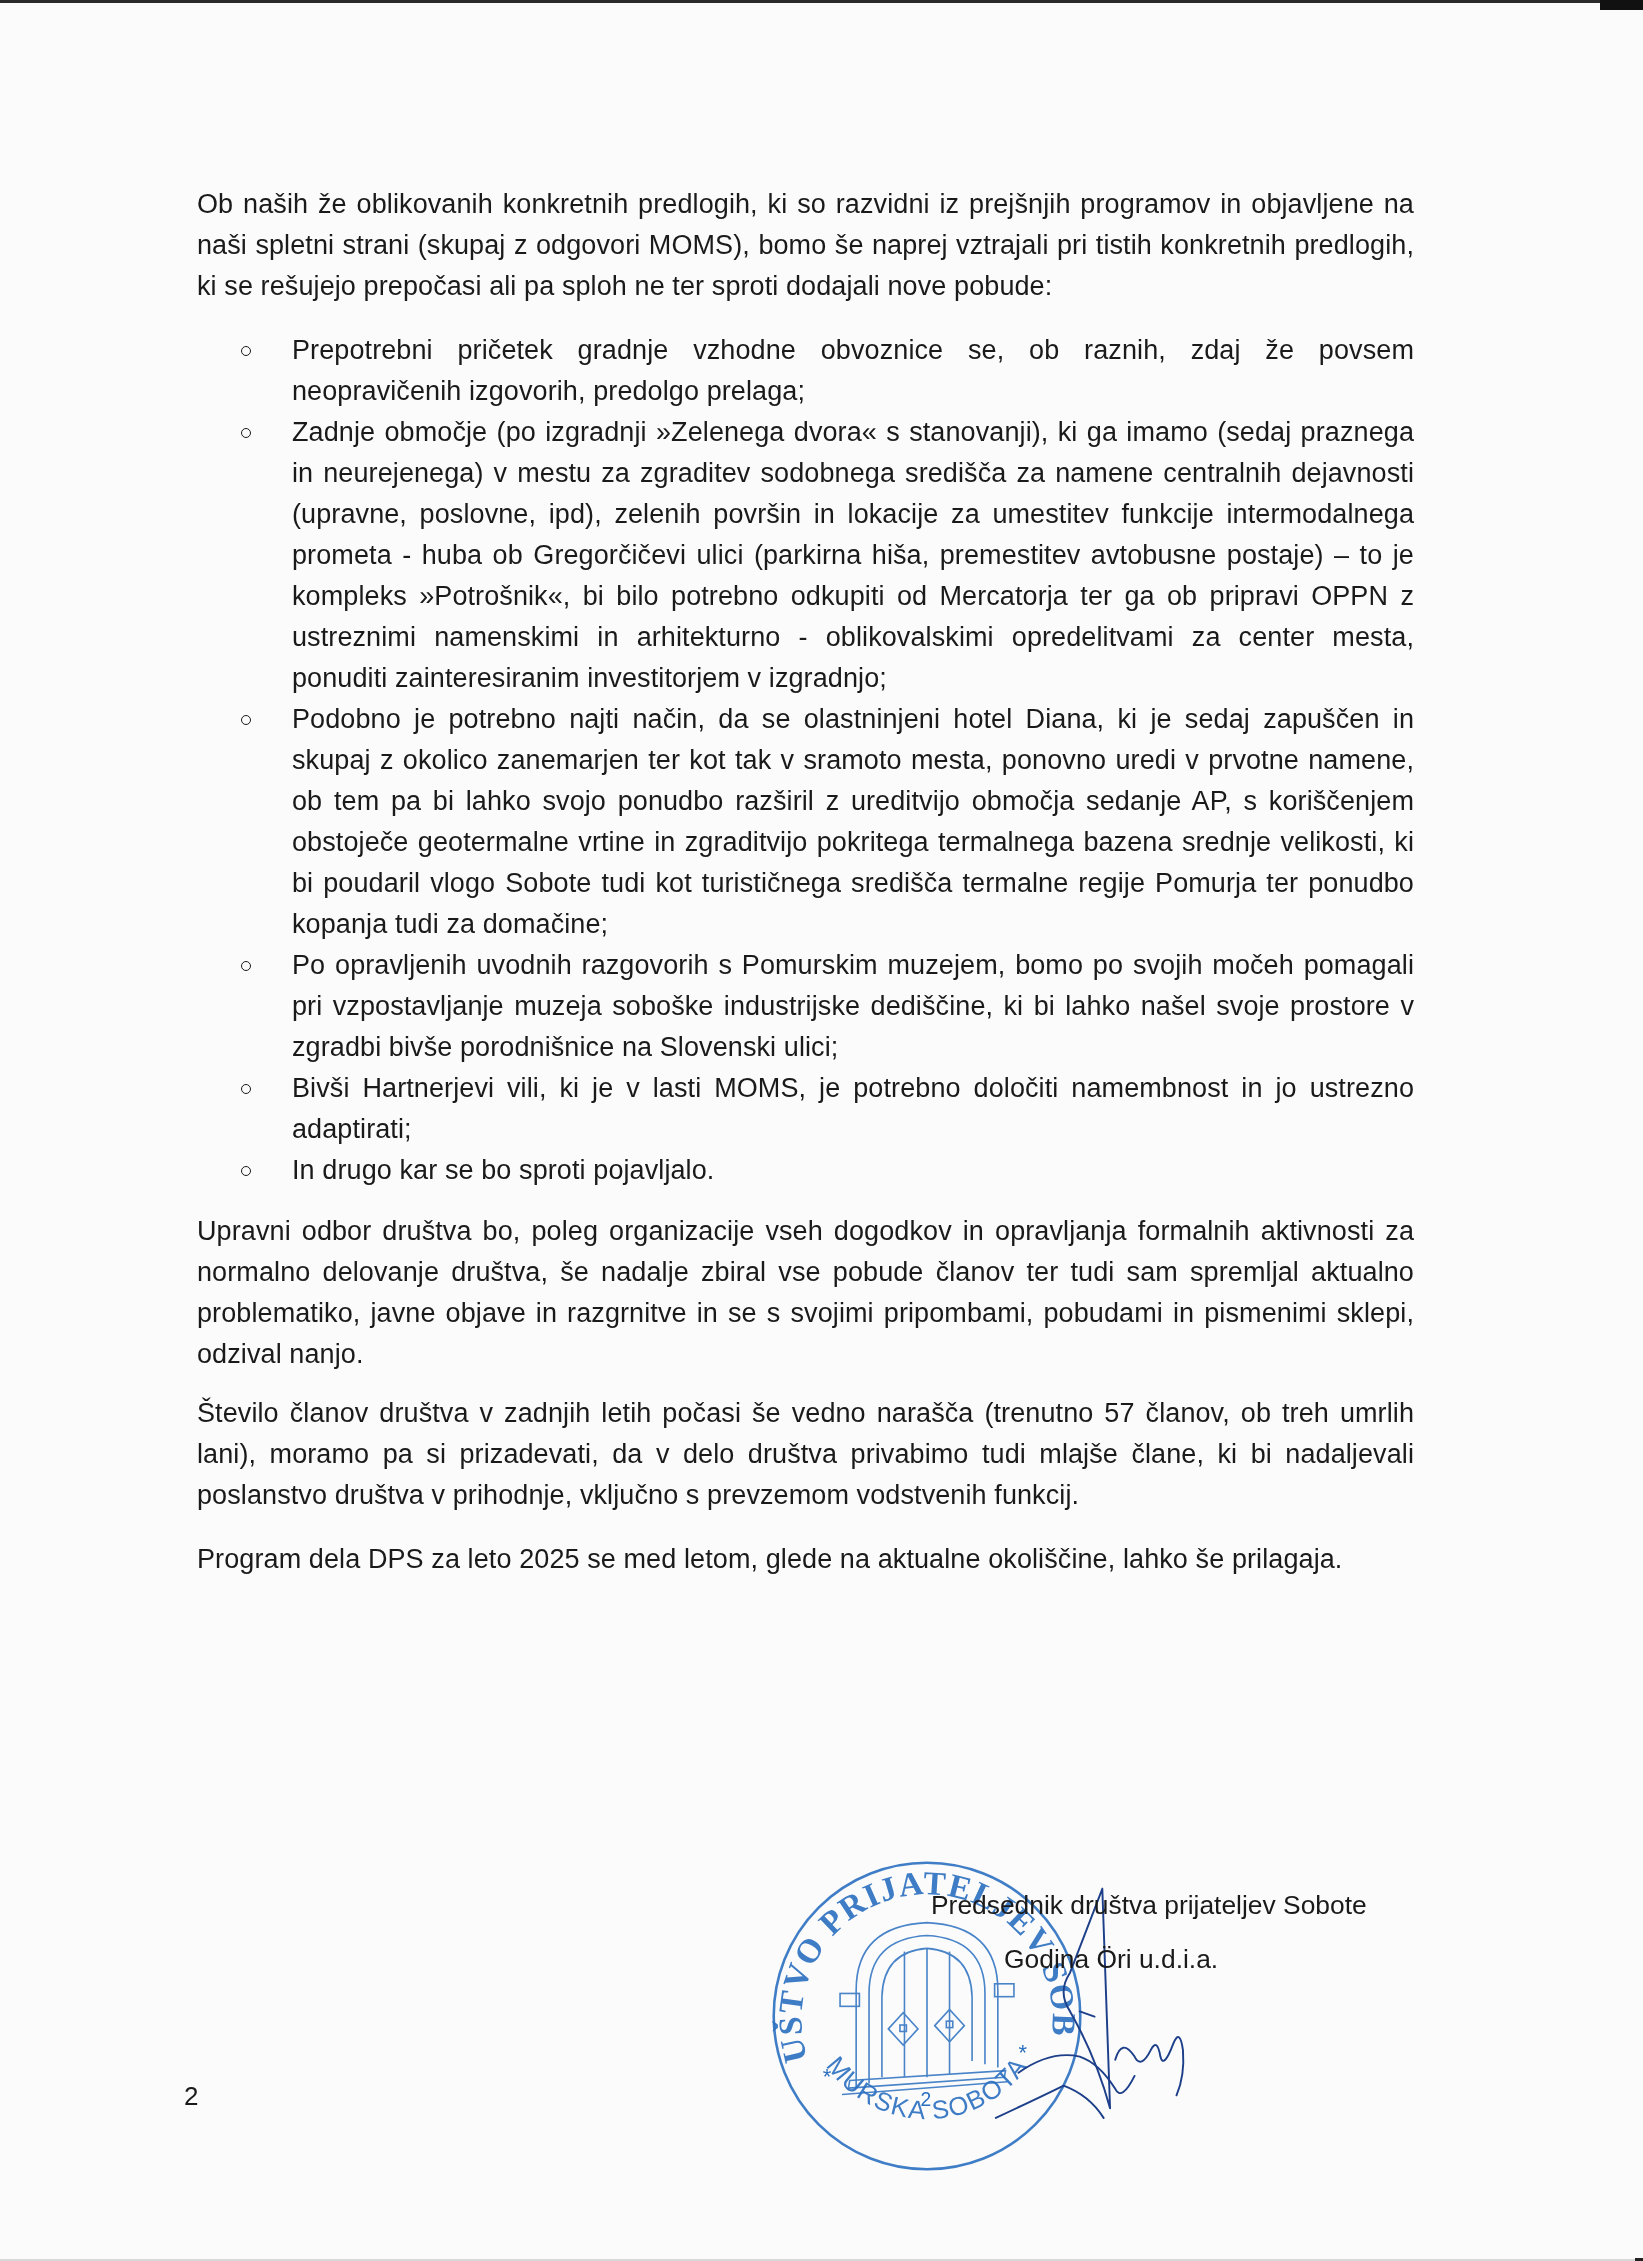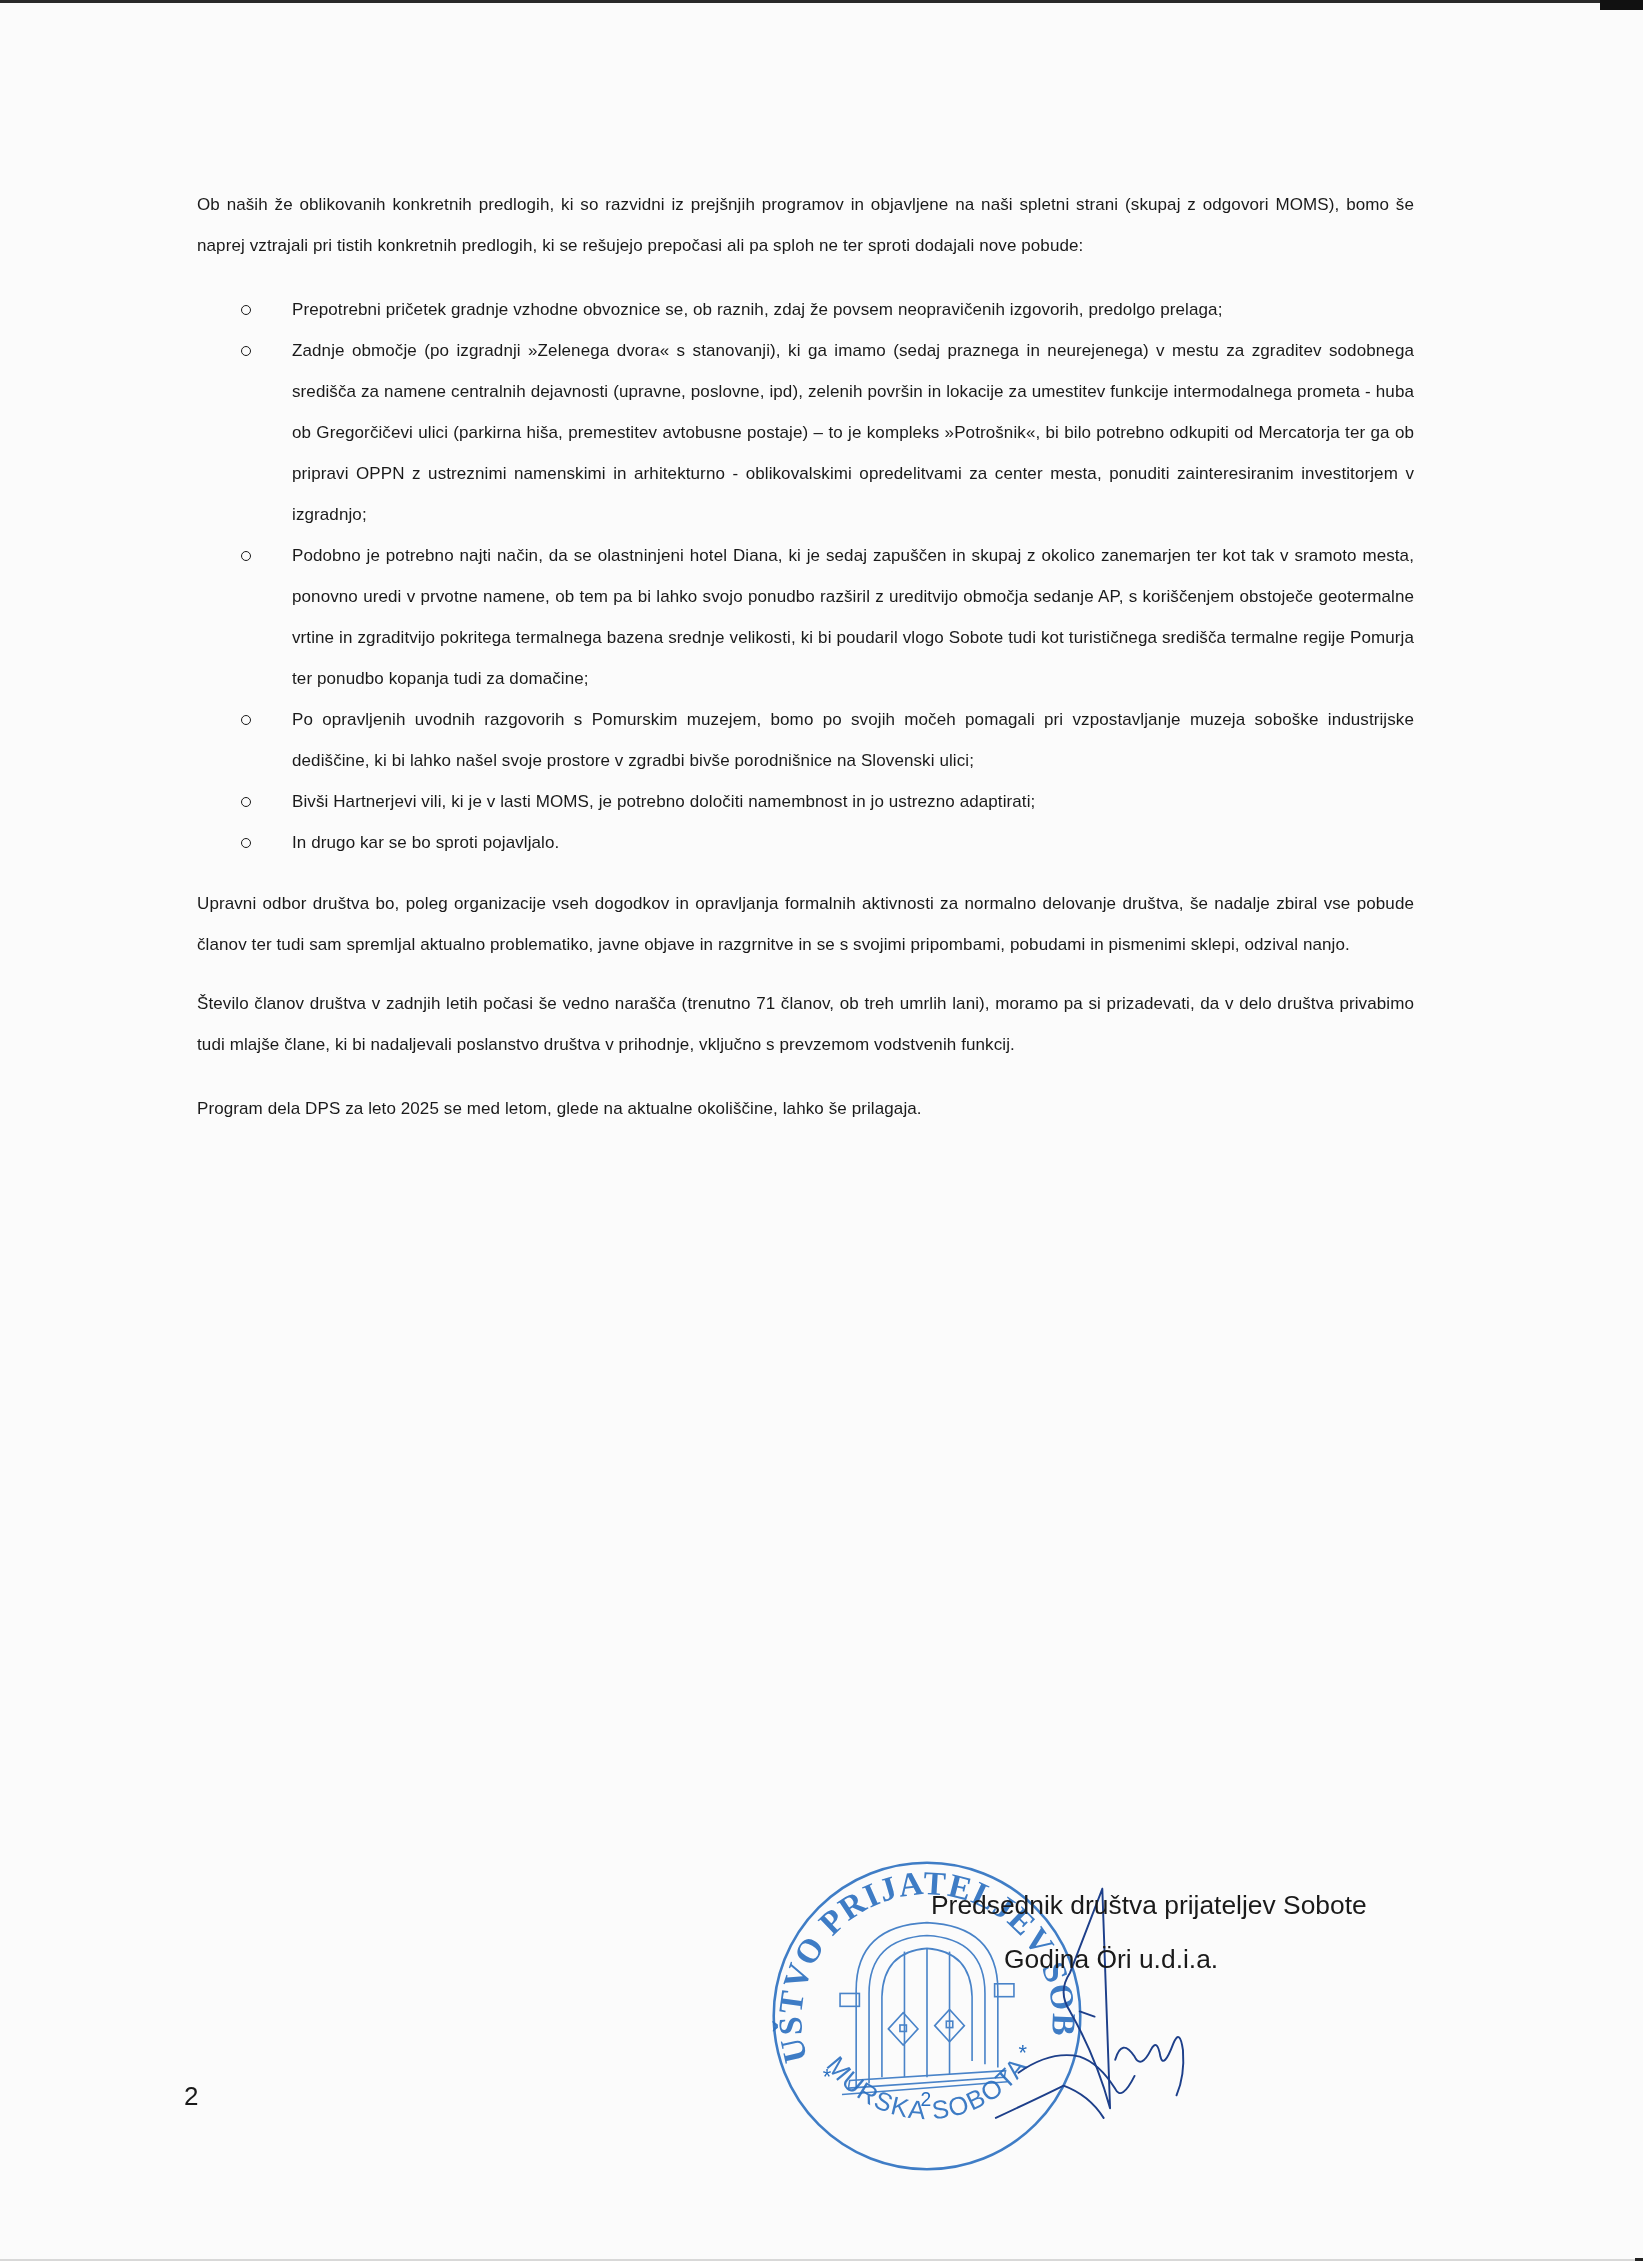--- a/index.html
+++ b/index.html
@@ -9,21 +9,21 @@
       font-family: "Liberation Sans", "DejaVu Sans", sans-serif;
       color: #1a1a1a;
     }
     .scan-top { position: absolute; left: 0; top: 0; width: 1644px; height: 3.2px; background: #2a2a2a; }
     .scan-corner { position: absolute; right: 0; top: 0; width: 44px; height: 10.3px; background: #111; }
     .scan-bottom { position: absolute; left: 0; bottom: 0; width: 1644px; height: 1.9px; background: #d8d8d8; }
     .scan-corner-br { position: absolute; right: 0; bottom: 0; width: 9px; height: 2.6px; background: #222; }
 
     .page {
       position: absolute; left: 197px; top: 184px; width: 1217px;
-      font-size: 17px; line-height: 41px; letter-spacing: 0.1px;
+      font-size: 27px; line-height: 41px; letter-spacing: 0.1px;
     }
     .para { margin: 0 0 23px 0; text-align: justify; }
     .para.tight { margin-bottom: 18px; }
     ul.bullets { list-style: none; margin: 0 0 20px 0; padding: 0; }
     ul.bullets li { position: relative; padding-left: 95px; text-align: justify; margin: 0 0 0 0; }
     ul.bullets li .bullet {
       position: absolute; left: 44px; top: 15.5px; width: 10.3px; height: 10.3px;
       border: 1.9px solid #1a1a1a; border-radius: 50%; box-sizing: border-box;
     }
     .first-bullets { margin-top: 14px; }
@@ -51,21 +51,21 @@
   <ul class="bullets first-bullets">
     <li><span class="bullet"></span><span>Prepotrebni pričetek gradnje vzhodne obvoznice se, ob raznih, zdaj že povsem neopravičenih izgovorih, predolgo prelaga;</span></li>
     <li><span class="bullet"></span><span>Zadnje območje (po izgradnji »Zelenega dvora« s stanovanji), ki ga imamo (sedaj praznega in neurejenega) v mestu za zgraditev sodobnega središča za namene centralnih dejavnosti (upravne, poslovne, ipd), zelenih površin in lokacije za umestitev funkcije intermodalnega prometa - huba ob Gregorčičevi ulici (parkirna hiša, premestitev avtobusne postaje) – to je kompleks »Potrošnik«, bi bilo potrebno odkupiti od Mercatorja ter ga ob pripravi OPPN z ustreznimi namenskimi in arhitekturno - oblikovalskimi opredelitvami za center mesta, ponuditi zainteresiranim investitorjem v izgradnjo;</span></li>
     <li><span class="bullet"></span><span>Podobno je potrebno najti način, da se olastninjeni hotel Diana, ki je sedaj zapuščen in skupaj z okolico zanemarjen ter kot tak v sramoto mesta, ponovno uredi v prvotne namene, ob tem pa bi lahko svojo ponudbo razširil z ureditvijo območja sedanje AP, s koriščenjem obstoječe geotermalne vrtine in zgraditvijo pokritega termalnega bazena srednje velikosti, ki bi poudaril vlogo Sobote tudi kot turističnega središča termalne regije Pomurja ter ponudbo kopanja tudi za domačine;</span></li>
     <li><span class="bullet"></span><span>Po opravljenih uvodnih razgovorih s Pomurskim muzejem, bomo po svojih močeh pomagali pri vzpostavljanje muzeja soboške industrijske dediščine, ki bi lahko našel svoje prostore v zgradbi bivše porodnišnice na Slovenski ulici;</span></li>
     <li><span class="bullet"></span><span>Bivši  Hartnerjevi vili, ki je v lasti MOMS, je potrebno določiti namembnost in jo ustrezno adaptirati;</span></li>
     <li><span class="bullet"></span><span>In drugo kar se bo sproti pojavljalo.</span></li>
   </ul>
 
   <p class="para tight">Upravni odbor društva bo, poleg organizacije vseh dogodkov in opravljanja formalnih aktivnosti za normalno delovanje društva, še nadalje zbiral vse pobude članov ter tudi sam spremljal aktualno problematiko, javne objave in razgrnitve in se s svojimi pripombami, pobudami in pismenimi sklepi, odzival nanjo.</p>
-  <p class="para">Število članov društva v zadnjih letih počasi še vedno narašča (trenutno 71 članov, ob treh umrlih lani), moramo pa si prizadevati, da v delo društva privabimo tudi mlajše člane, ki bi nadaljevali poslanstvo društva v prihodnje, vključno s prevzemom vodstvenih funkcij.</p>
+  <p class="para">Število članov društva v zadnjih letih počasi še vedno narašča (trenutno 57 članov, ob treh umrlih lani), moramo pa si prizadevati, da v delo društva privabimo tudi mlajše člane, ki bi nadaljevali poslanstvo društva v prihodnje, vključno s prevzemom vodstvenih funkcij.</p>
   <p class="para">Program dela DPS za leto 2025 se med letom, glede na aktualne okoliščine, lahko še prilagaja.</p>
 </main>
 
 <svg class="stamp" viewBox="0 0 500 500">
   <defs>
     <path id="stamp-top-arc" d="M 60 300 A 195 195 0 1 1 440 300"></path>
     <path id="stamp-bottom-arc" d="M 95 330 A 190 190 0 0 0 405 330"></path>
   </defs>
   <g fill="none" stroke="#2a6fc0" stroke-width="4" opacity="0.9">
     <circle cx="250" cy="250" r="238"></circle>

